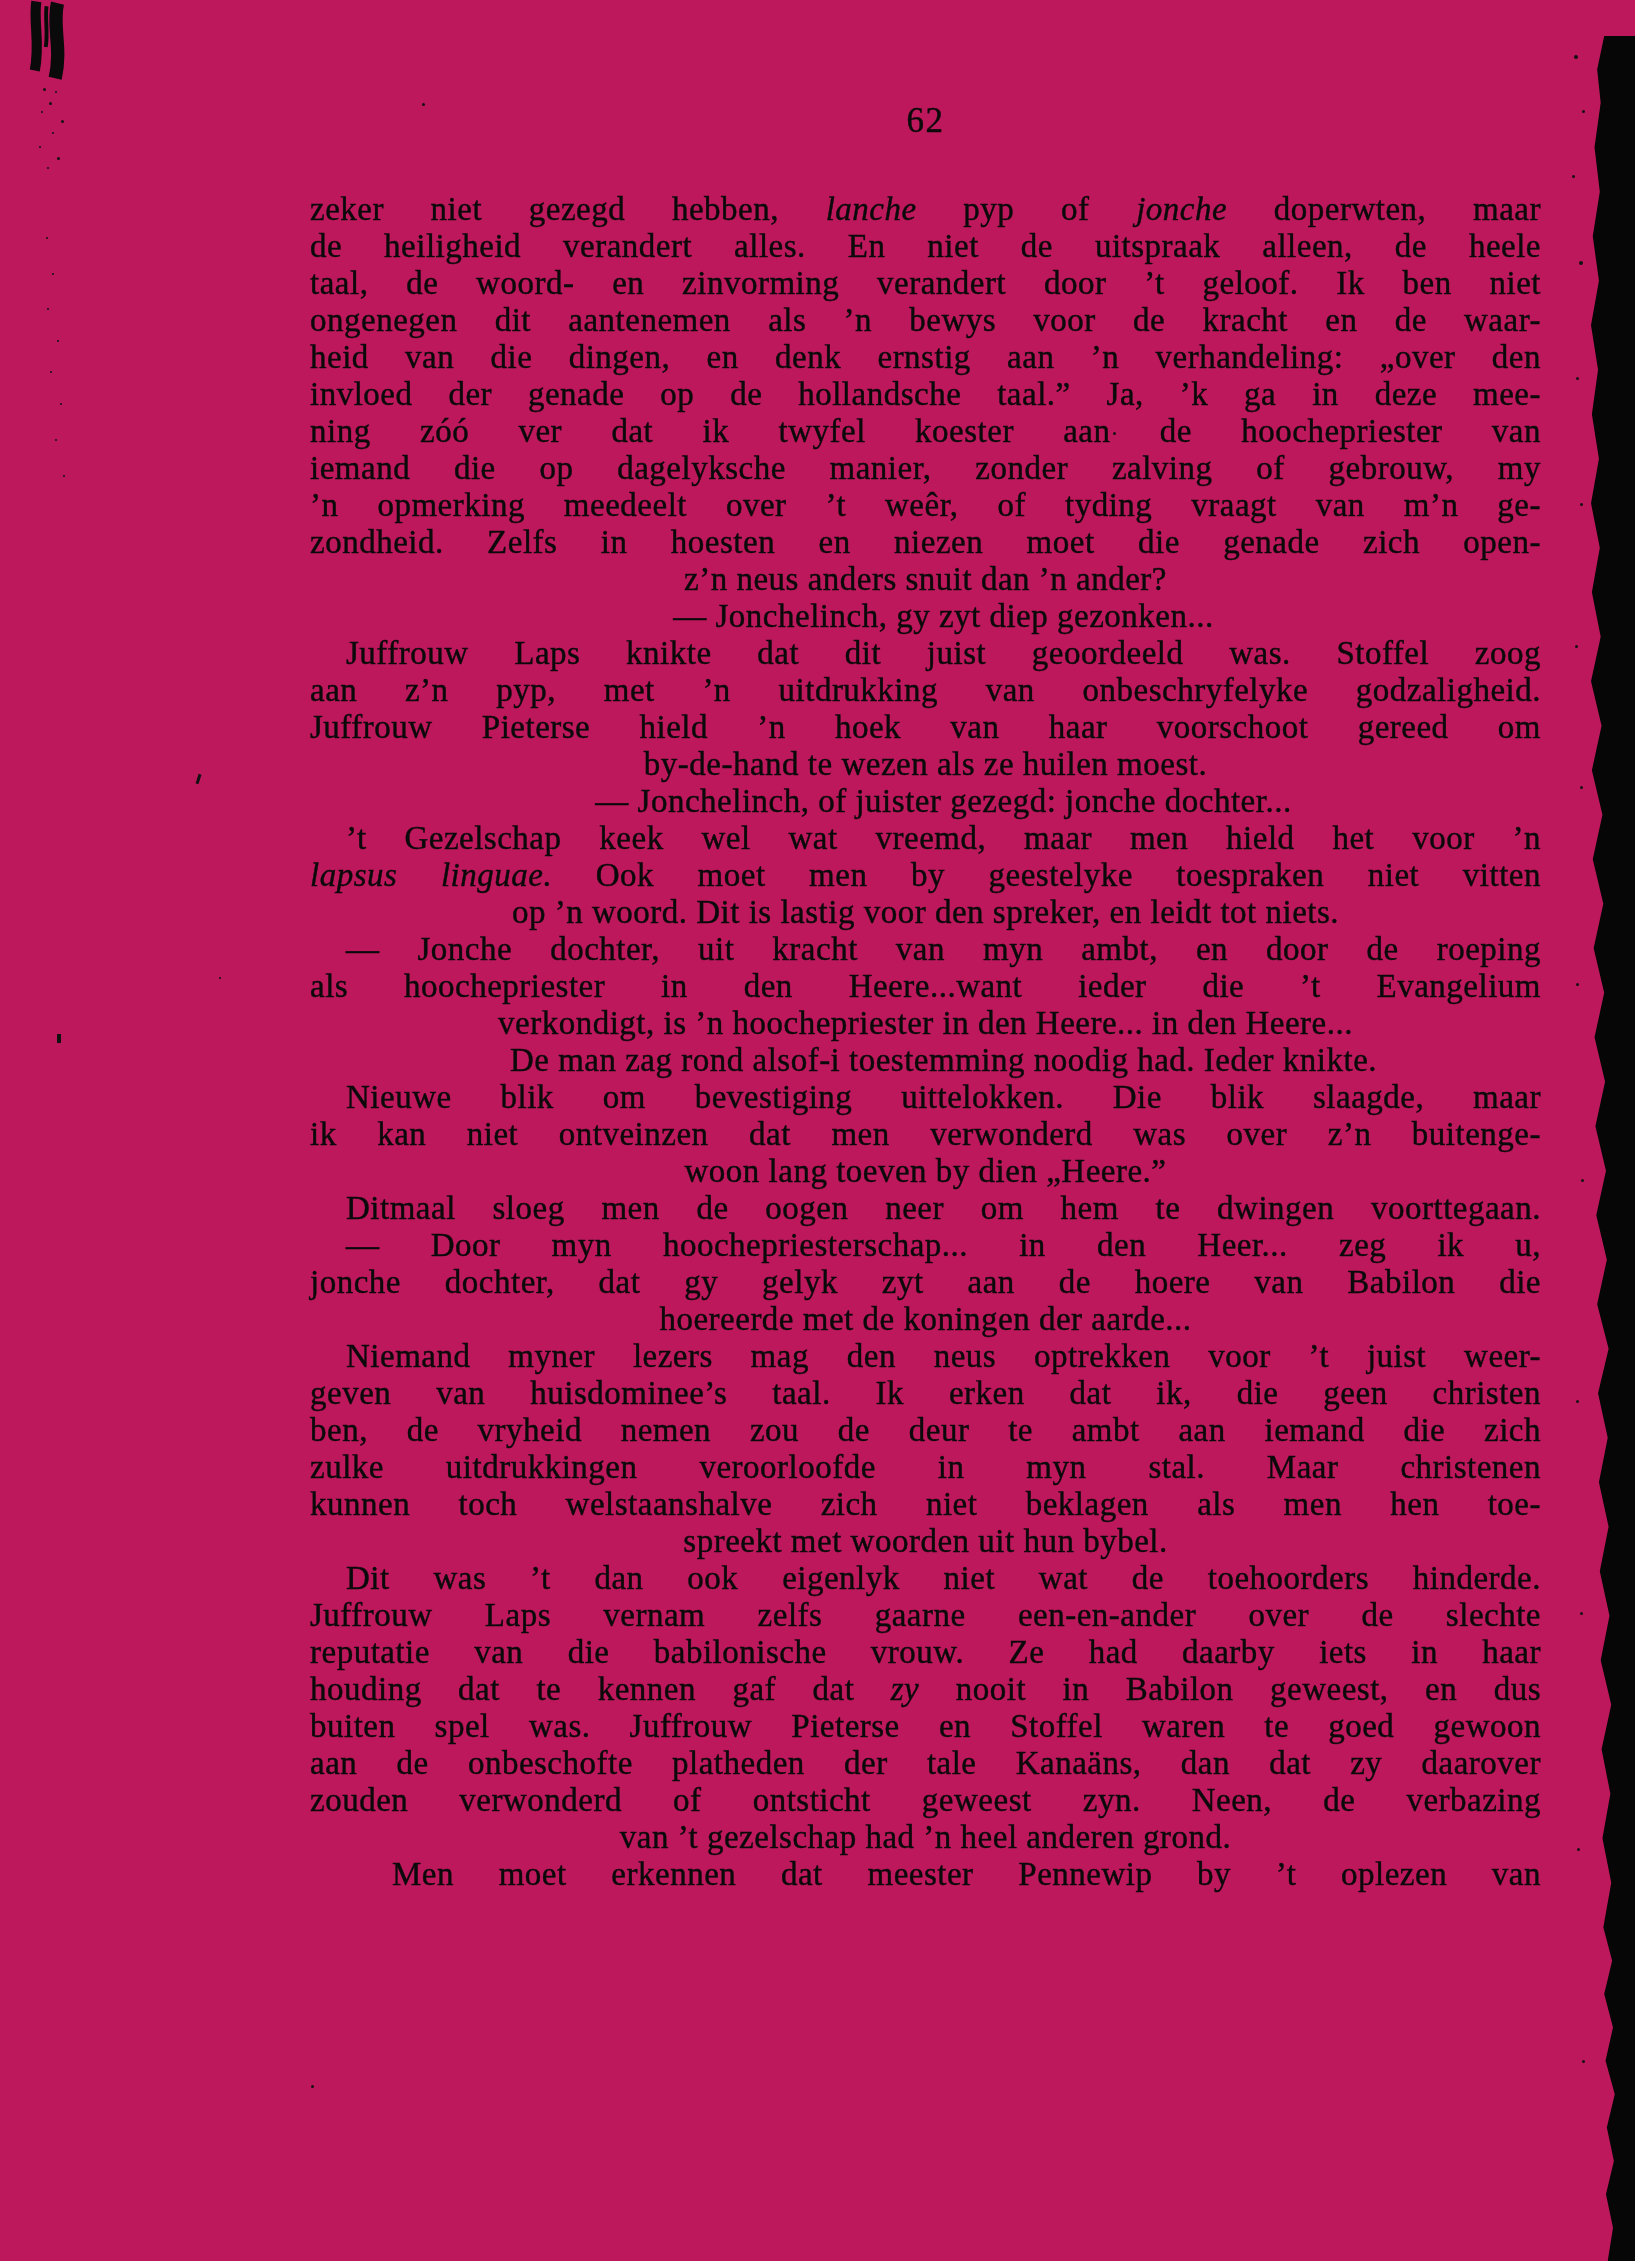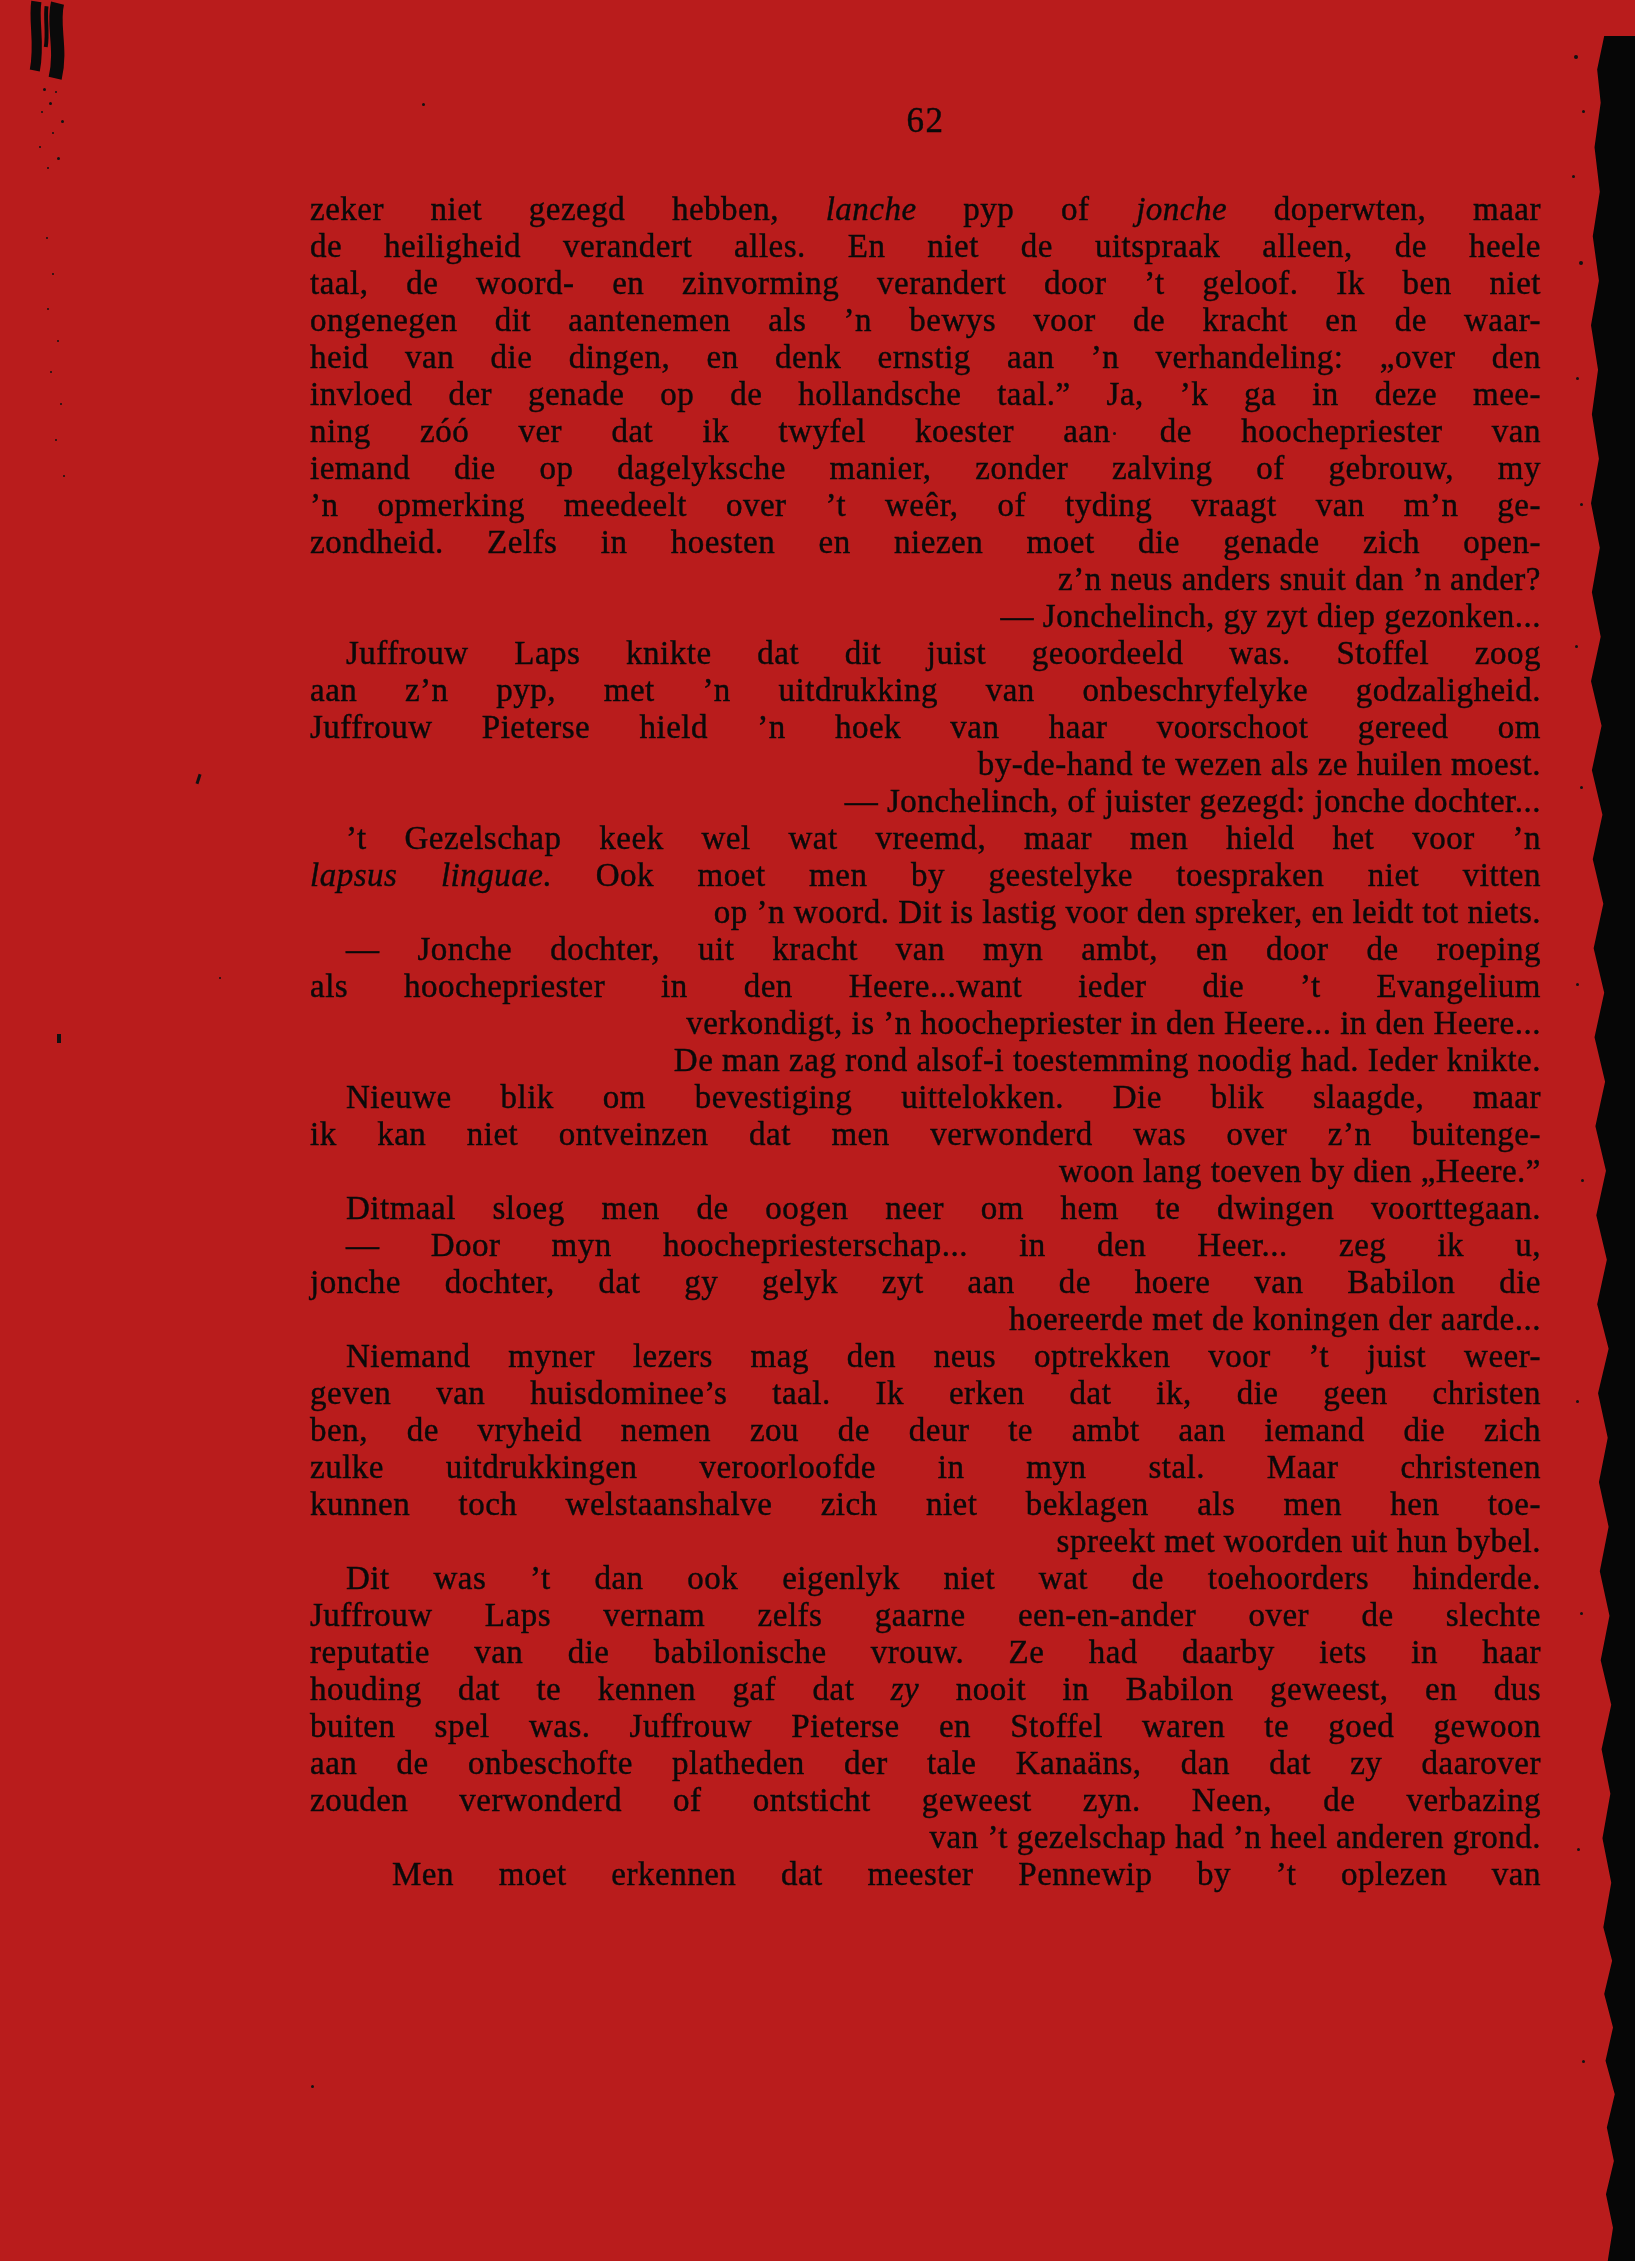--- a/index.html
+++ b/index.html
@@ -1,24 +1,24 @@
 <!DOCTYPE html>
 <html style="font-size:12.6px"><head>
 <meta charset="utf-8">
 <style>
   html,body{margin:0;padding:0;}
   body{width:1635px;height:2261px;background:#ffffff;position:relative;overflow:hidden;}
-  .page{position:absolute;inset:0;background:#b91c1c;
+  .page{position:absolute;inset:0;background:#be185d;
         font-family:"Liberation Serif","DejaVu Serif",serif;color:#0a0a0a;}
   .pagenum{position:absolute;left:310px;top:101px;width:1231px;text-align:center;
            font-size:35px;letter-spacing:1.6px;-webkit-text-stroke:0.4px currentColor;}
   .text-block{position:absolute;left:310px;top:191px;width:1231px;
               font-size:33px;line-height:37px;letter-spacing:0.5px;
               -webkit-text-stroke:0.4px currentColor;}
-  .line{text-align:right;}
+  .line{text-align:center;}
   .line.j{text-align:justify;text-align-last:justify;}
   .ind1{padding-left:36px;}
   .ind2{padding-left:82px;}
   .it{font-style:italic;}
   .strip{position:absolute;top:36px;right:0;width:44px;height:2225px;background:#060606;
     clip-path:polygon(30% 0%,100% 0%,100% 100%,38% 100%,
       50% 98.5%,34% 97%,52% 95.5%,36% 94%,54% 92.5%,33% 91%,50% 89.5%,30% 88%,
       48% 86.5%,28% 85%,46% 83%,26% 81%,44% 79%,24% 77%,46% 75%,22% 73%,
       42% 71%,20% 69%,40% 67%,18% 65%,38% 63%,16% 61%,40% 59%,14% 57%,
       36% 55%,12% 53%,34% 51%,10% 49%,32% 47%,8% 45%,30% 43%,6% 41%,

